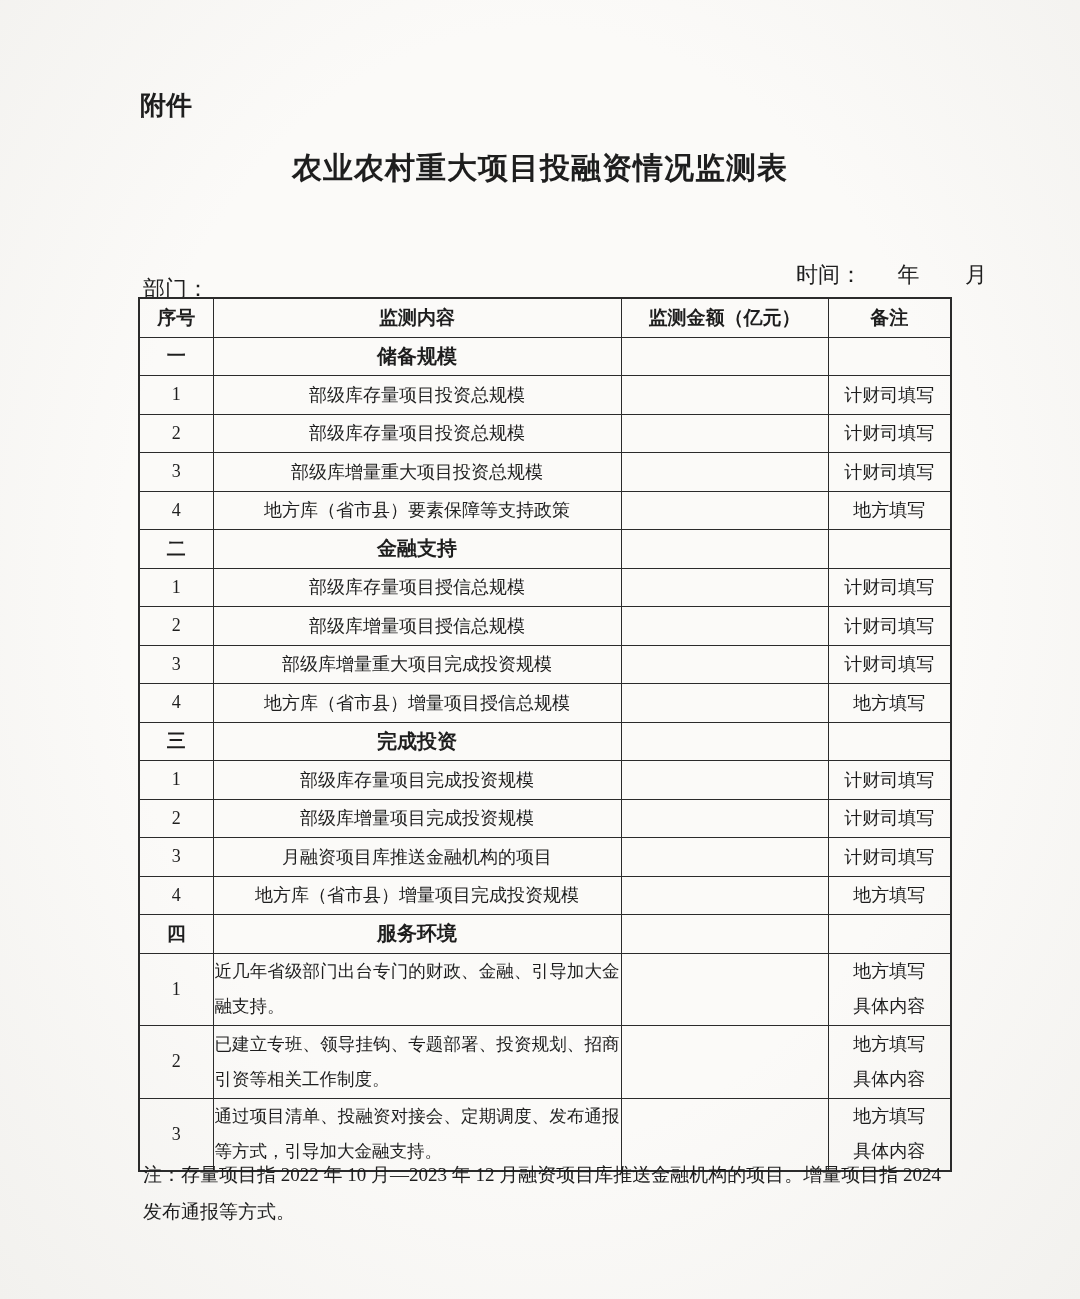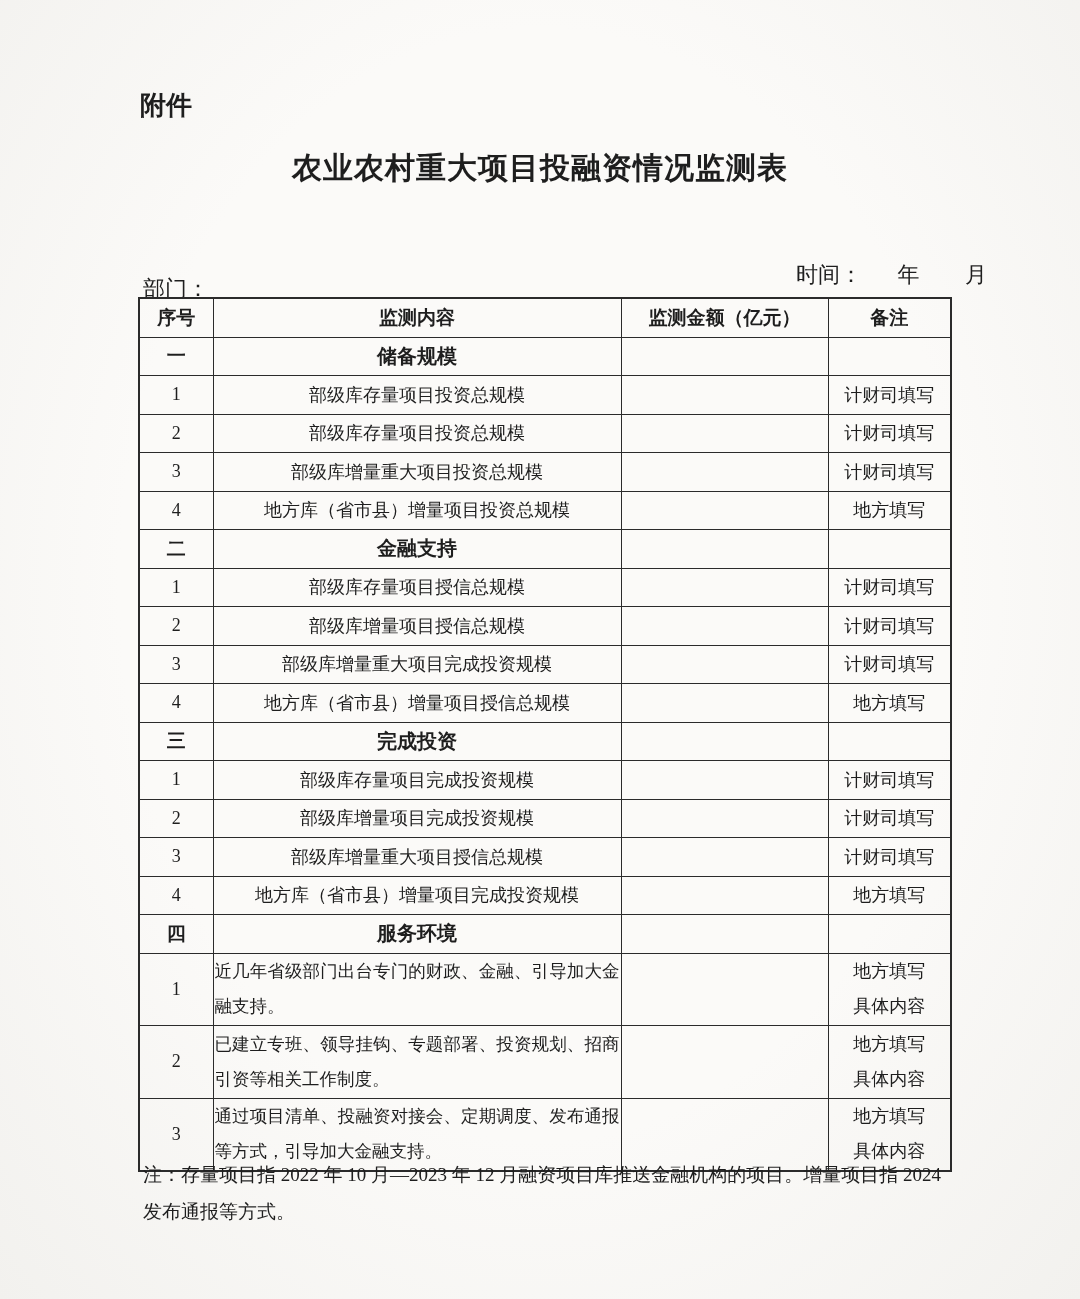--- a/index.html
+++ b/index.html
@@ -127,21 +127,21 @@
           <td class="remark">计财司填写</td>
         </tr>
         <tr class="item">
           <td class="seq">3</td>
           <td class="content">部级库增量重大项目投资总规模</td>
           <td class="amount"></td>
           <td class="remark">计财司填写</td>
         </tr>
         <tr class="item">
           <td class="seq">4</td>
-          <td class="content">地方库（省市县）增量项目投资总规模</td>
+          <td class="content">地方库（省市县）要素保障等支持政策</td>
           <td class="amount"></td>
           <td class="remark">地方填写</td>
         </tr>
         <tr class="section">
           <td class="seq">二</td>
           <td class="content">金融支持</td>
           <td class="amount"></td>
           <td class="remark"></td>
         </tr>
         <tr class="item">
@@ -181,21 +181,21 @@
           <td class="remark">计财司填写</td>
         </tr>
         <tr class="item">
           <td class="seq">2</td>
           <td class="content">部级库增量项目完成投资规模</td>
           <td class="amount"></td>
           <td class="remark">计财司填写</td>
         </tr>
         <tr class="item">
           <td class="seq">3</td>
-          <td class="content">部级库增量重大项目授信总规模</td>
+          <td class="content">月融资项目库推送金融机构的项目</td>
           <td class="amount"></td>
           <td class="remark">计财司填写</td>
         </tr>
         <tr class="item">
           <td class="seq">4</td>
           <td class="content">地方库（省市县）增量项目完成投资规模</td>
           <td class="amount"></td>
           <td class="remark">地方填写</td>
         </tr>
         <tr class="section">

